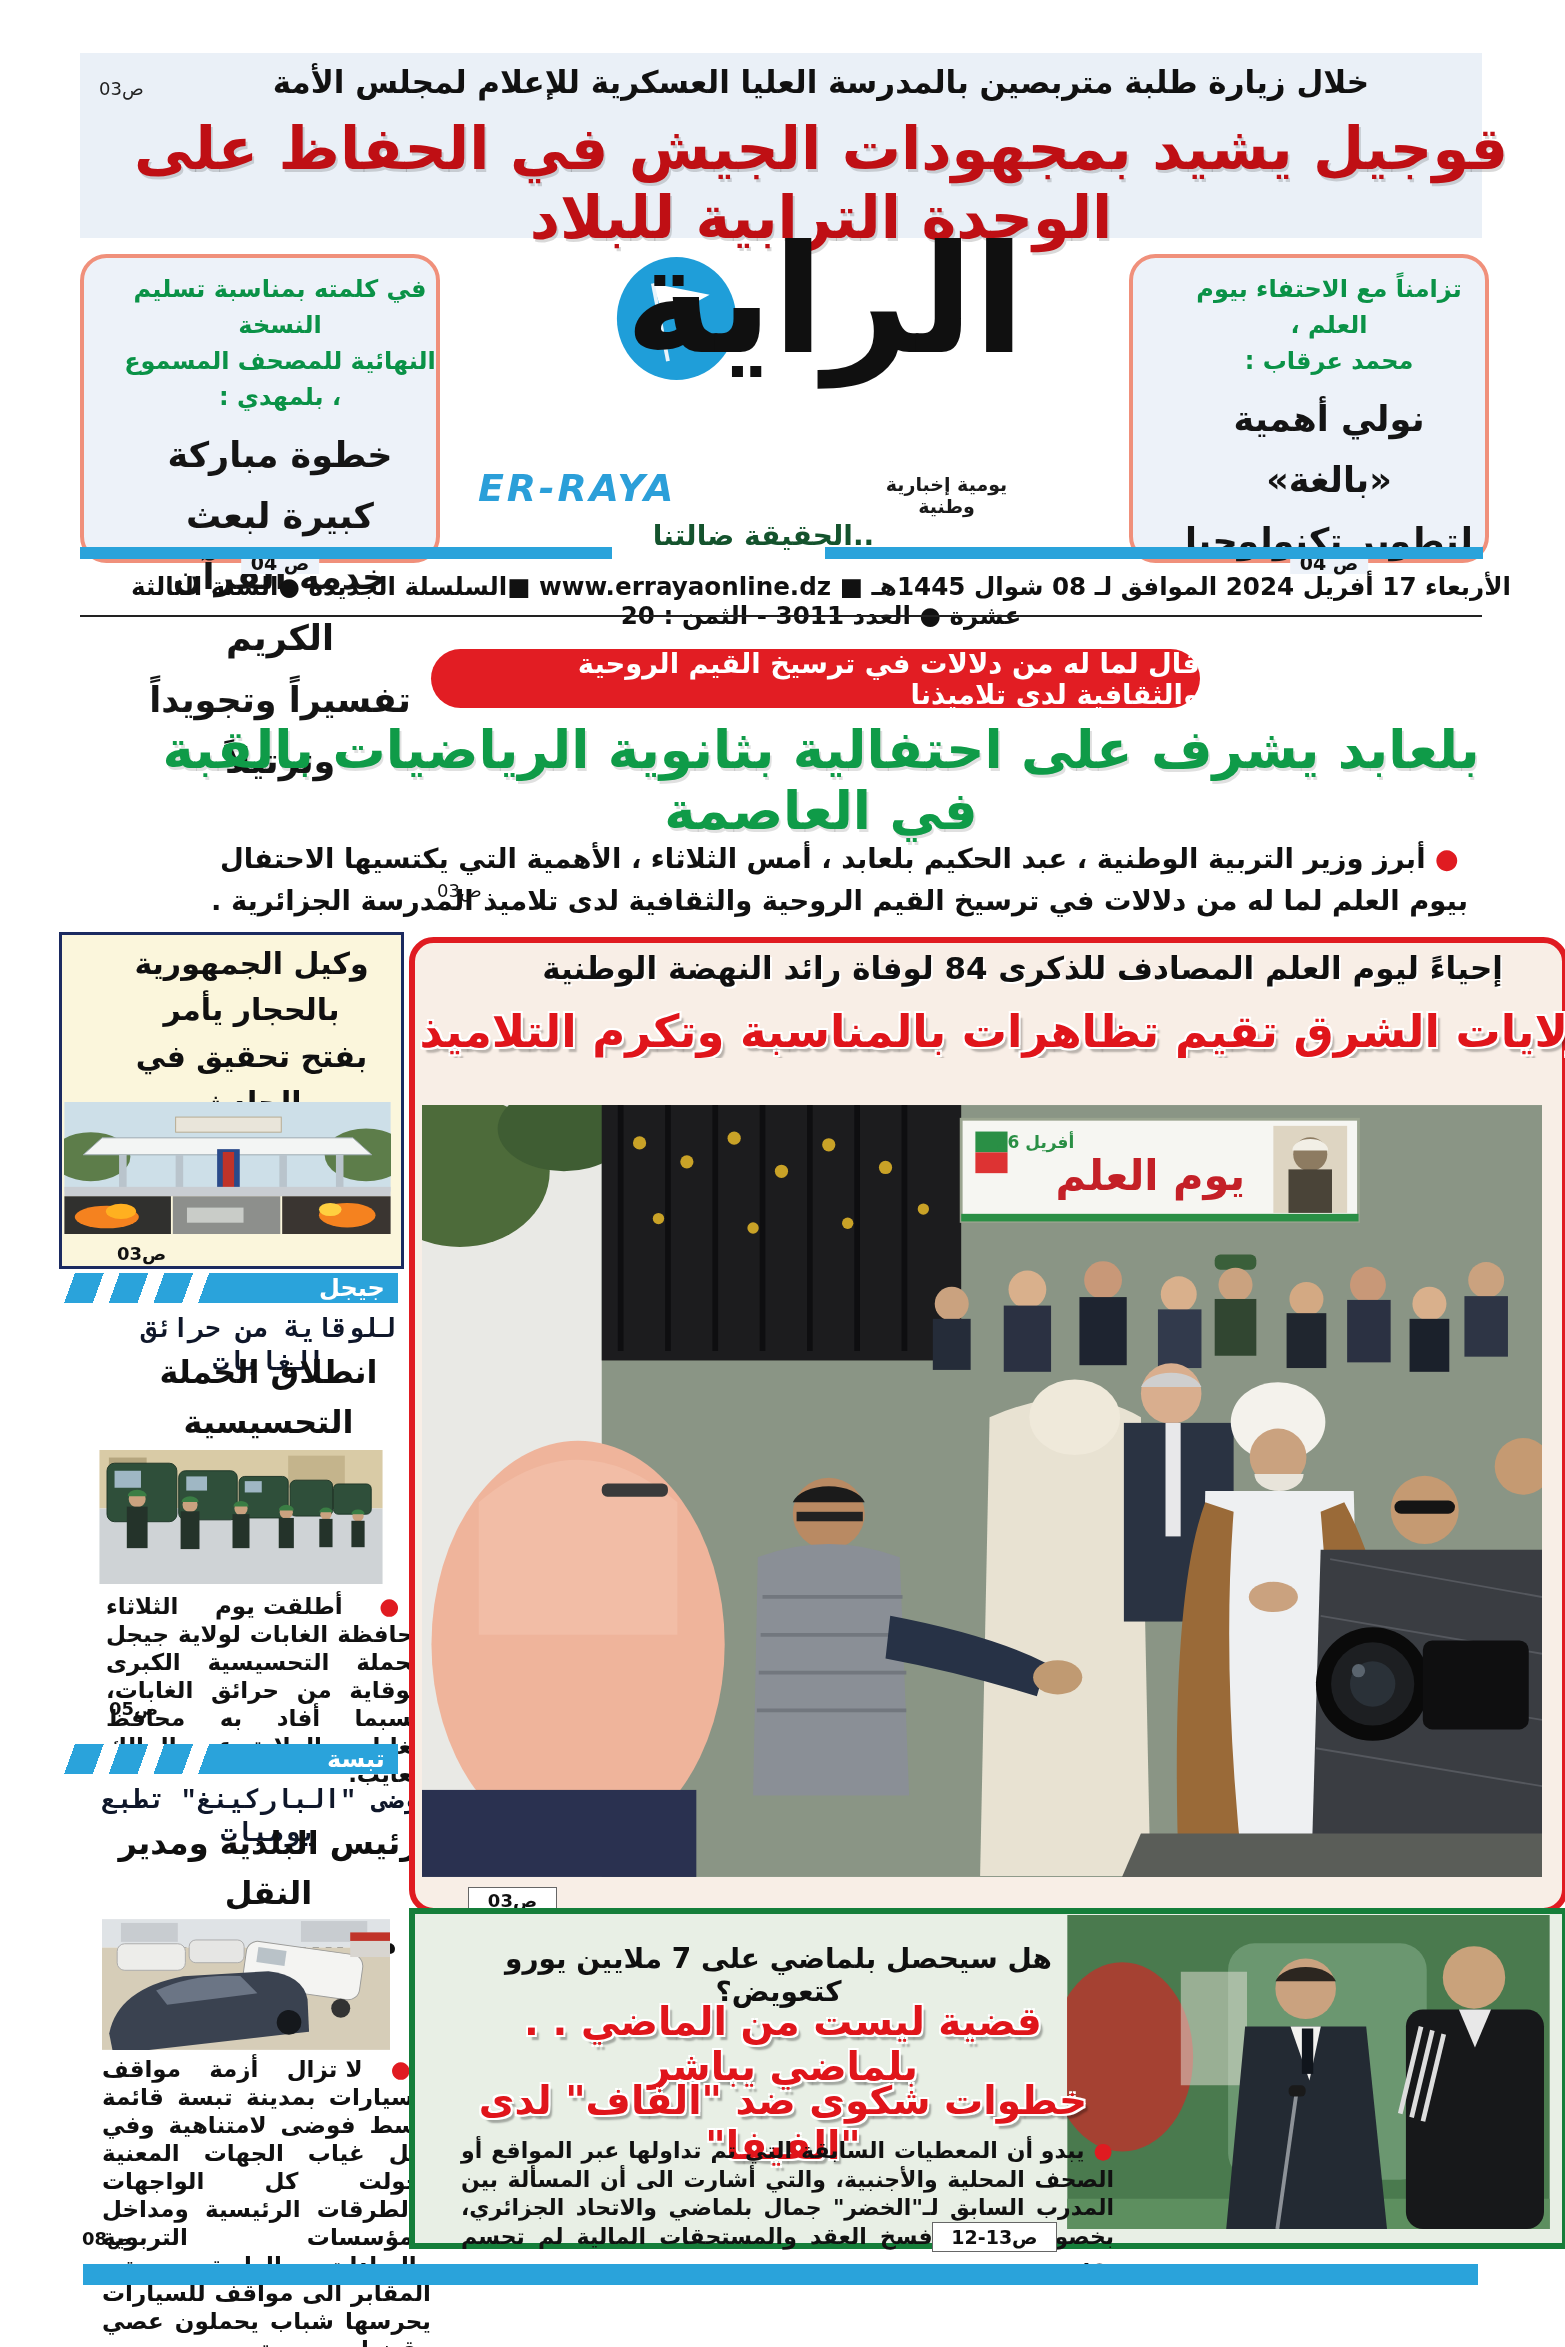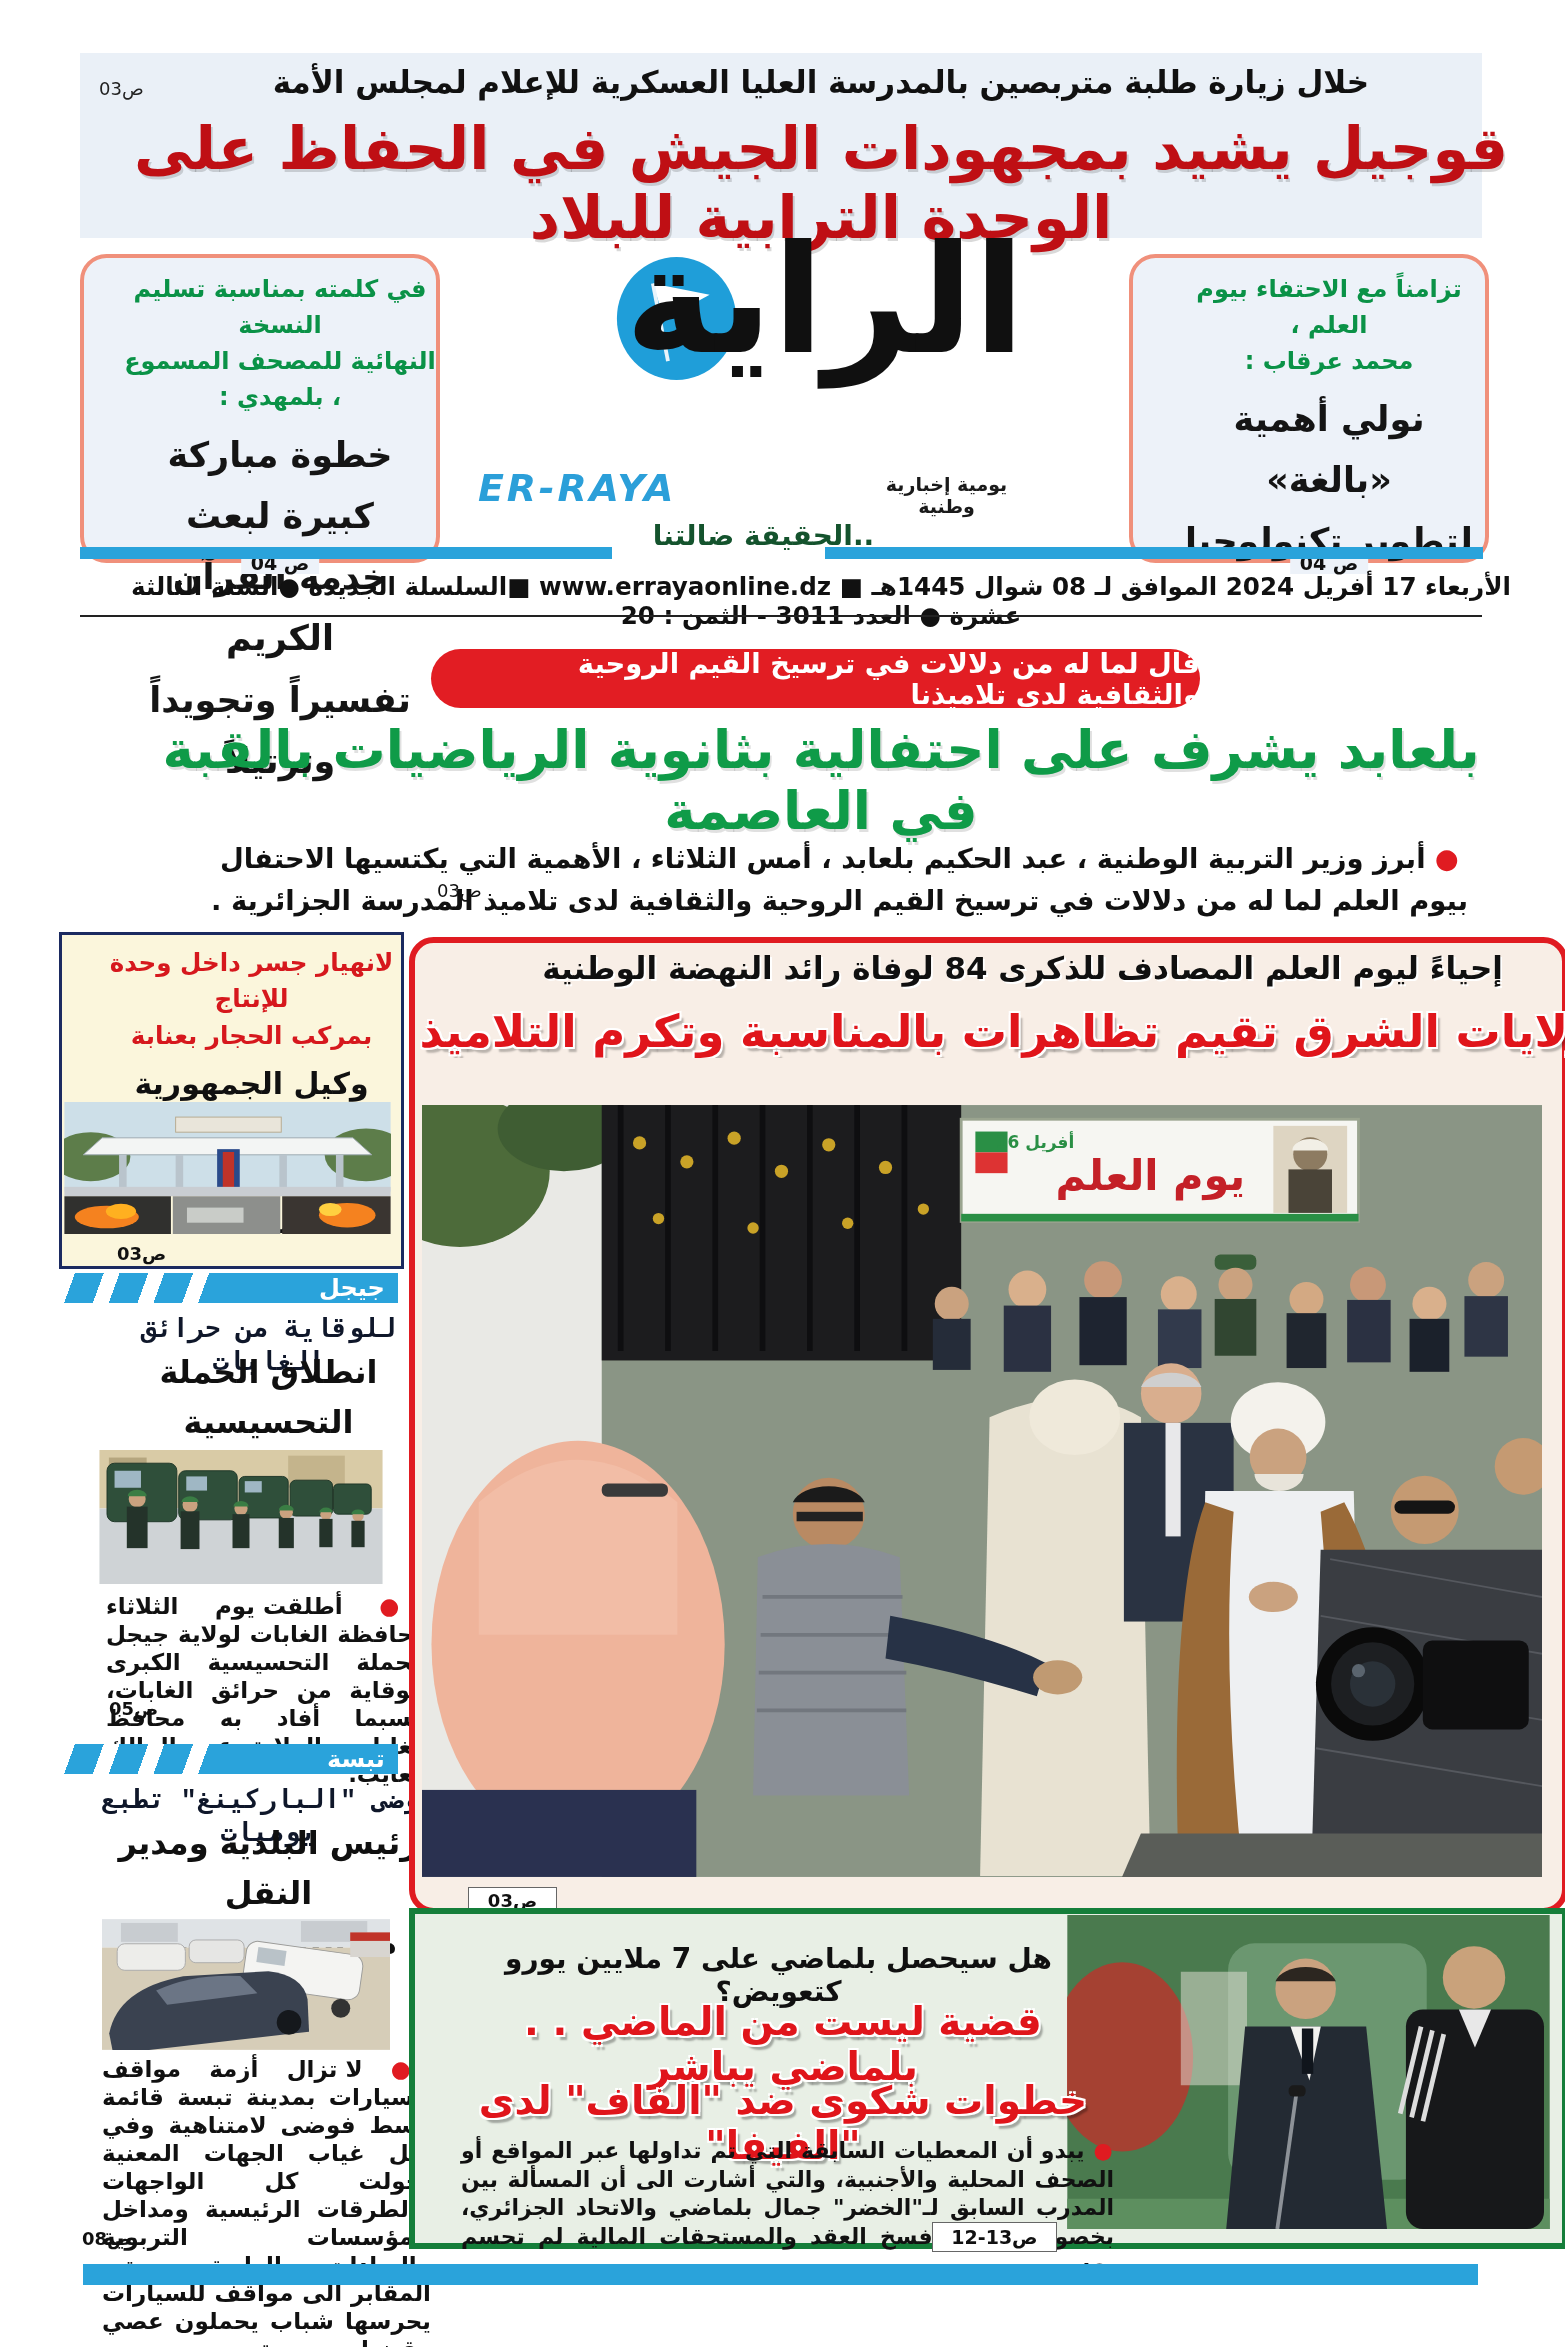--- a/index.html
+++ b/index.html
@@ -117,24 +117,20 @@
   <span>قال لما له من دلالات في ترسيخ القيم الروحية والثقافية لدى تلاميذنا</span>
 </div>
 <div class="abs green-head rtl center">بلعابد يشرف على احتفالية بثانوية الرياضيات بالقبة في العاصمة</div>
 <div class="abs lead-par rtl center">
   <span class="bullet">●</span>
   <span>أبرز وزير التربية الوطنية ، عبد الحكيم بلعابد ، أمس الثلاثاء ، الأهمية التي يكتسيها الاحتفال بيوم العلم لما له من دلالات في ترسيخ القيم الروحية والثقافية لدى تلاميذ المدرسة الجزائرية .</span>
 </div>
 <div class="abs lead-pageref">ص03</div>
 
 <div class="abs annaba-box">
-  <div class="kicker rtl center">
-    <div>لانهيار جسر داخل وحدة للإنتاج</div>
-    <div>بمركب الحجار بعنابة</div>
-  </div>
   <div class="head rtl center">
     <div>وكيل الجمهورية بالحجار يأمر</div>
     <div>بفتح تحقيق في الحادث</div>
   </div>
   <svg class="abs" style="left:1.9px; top:167px;" width="327" height="132" viewBox="0 0 346 140">
     <rect width="346" height="95" fill="#cddfe8"></rect>
     <ellipse cx="28" cy="58" rx="42" ry="26" fill="#5d7d4a"></ellipse>
     <ellipse cx="320" cy="56" rx="44" ry="28" fill="#5d7d4a"></ellipse>
     <rect x="118" y="16" width="112" height="16" fill="#e9e5da" stroke="#b5a98e"></rect>
     <polygon points="20,56 326,56 306,38 40,38" fill="#f3f5f4" stroke="#9aa7ae"></polygon>

